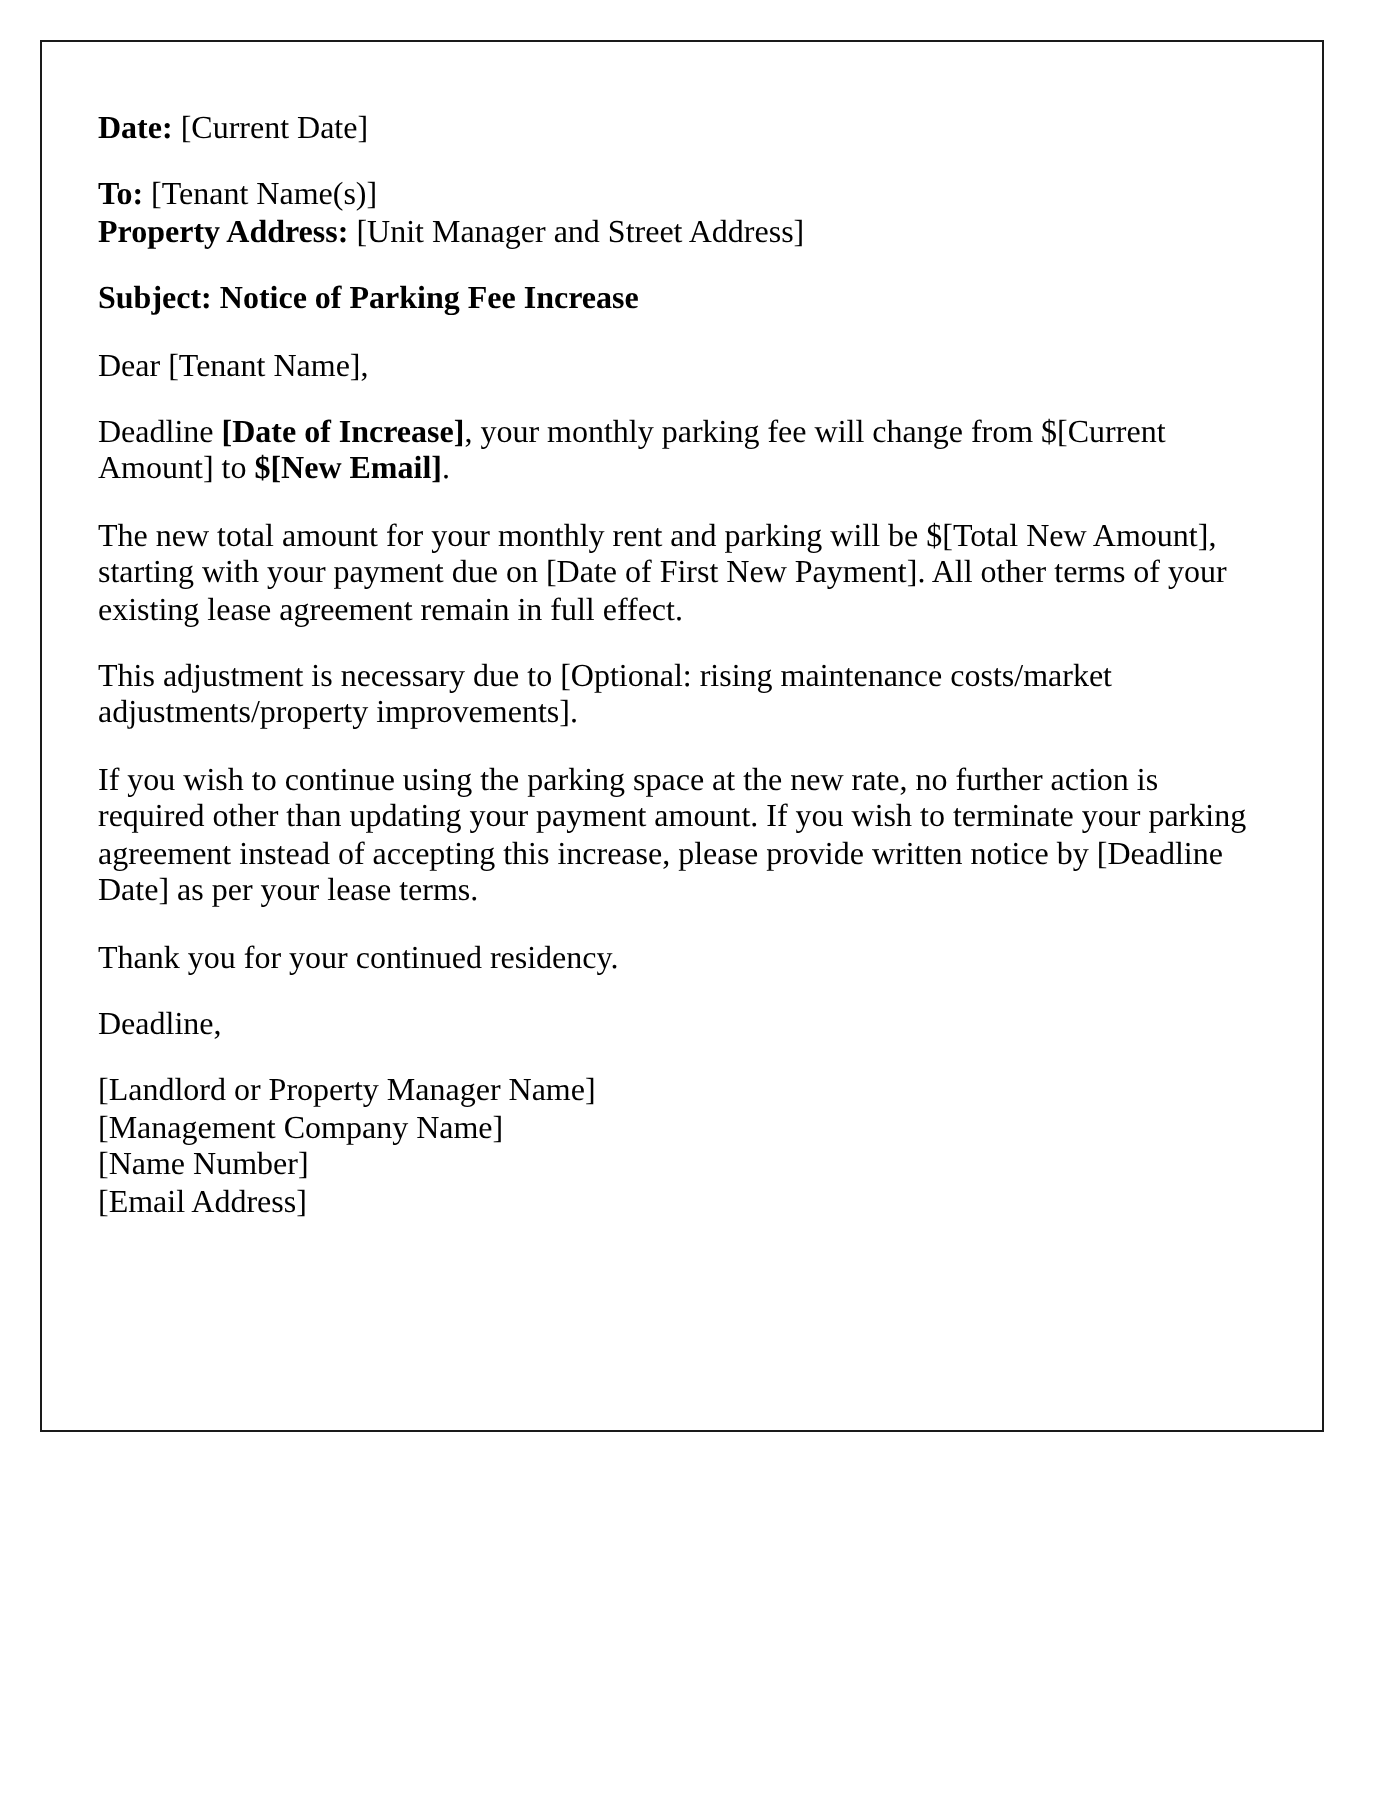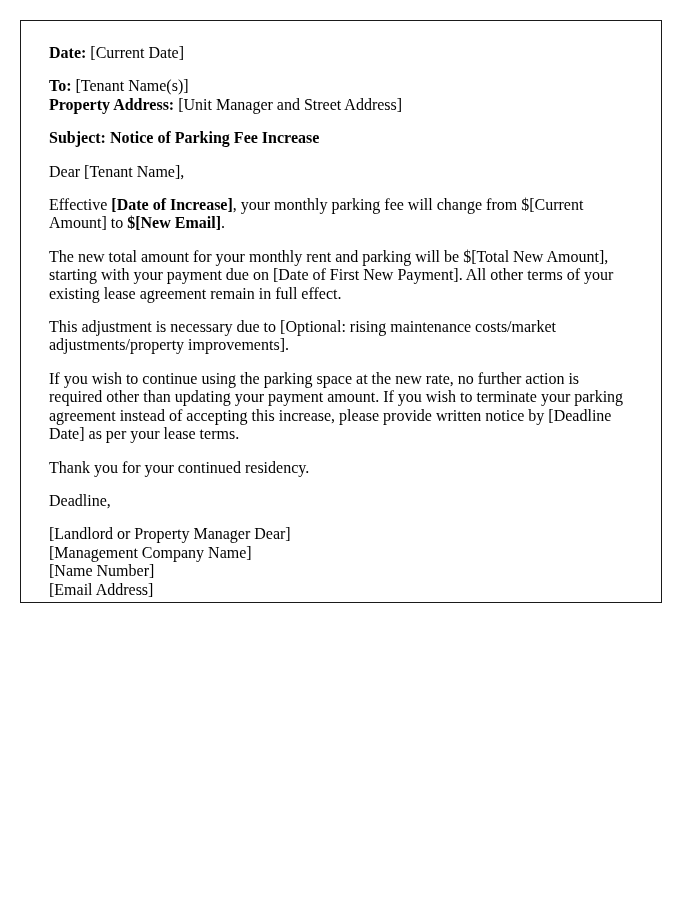--- a/index.html
+++ b/index.html
@@ -12,24 +12,24 @@
     height: 900px;
     position: relative;
     font-family: "Liberation Serif", serif;
     color: #000000;
   }
   .letter-page {
     position: absolute;
     left: 20px;
     top: 20px;
     width: 642px;
-    height: 583px;
+    height: 696px;
     box-sizing: border-box;
     border: 1px solid #1a1a1a;
-    padding: 8px 28px;
+    padding: 20px 28px;
     background: #ffffff;
     font-size: 16px;
     line-height: 18.4px;
   }
   .letter-page p {
     margin: 15px 0;
   }
   .bold {
     font-weight: bold;
   }
@@ -41,27 +41,27 @@
 
   <p><b class="bold">Date:</b> <span>[Current Date]</span></p>
 
   <p><b class="bold">To:</b> <span>[Tenant Name(s)]</span><br><b class="bold">Property Address:</b> <span>[Unit Manager and Street Address]</span></p>
 
   <p class="bold">Subject: Notice of Parking Fee Increase</p>
 
   <p>Dear [Tenant Name],</p>
 
 
-  <p><span>Effective </span><span class="bold">[Date of Increase]</span><span>, your monthly parking fee will change from $[Current Amount] to </span><span class="bold">$[New Email]</span><span>.</span></p>
+  <p><span>Deadline </span><span class="bold">[Date of Increase]</span><span>, your monthly parking fee will change from $[Current Amount] to </span><span class="bold">$[New Email]</span><span>.</span></p>
 
   <p>The new total amount for your monthly rent and parking will be $[Total New Amount], starting with your payment due on [Date of First New Payment]. All other terms of your existing lease agreement remain in full effect.</p>
 
   <p>This adjustment is necessary due to [Optional: rising maintenance costs/market adjustments/property improvements].</p>
 
   <p>If you wish to continue using the parking space at the new rate, no further action is required other than updating your payment amount. If you wish to terminate your parking agreement instead of accepting this increase, please provide written notice by [Deadline Date] as per your lease terms.</p>
 
   <p>Thank you for your continued residency.</p>
 
   <p>Deadline,</p>
 
-  <p><span>[Landlord or Property Manager Dear]</span><br><span>[Management Company Name]</span><br><span>[Name Number]</span><br><span>[Email Address]</span></p>
+  <p><span>[Landlord or Property Manager Name]</span><br><span>[Management Company Name]</span><br><span>[Name Number]</span><br><span>[Email Address]</span></p>
 
 </div>
 
 </body></html>

